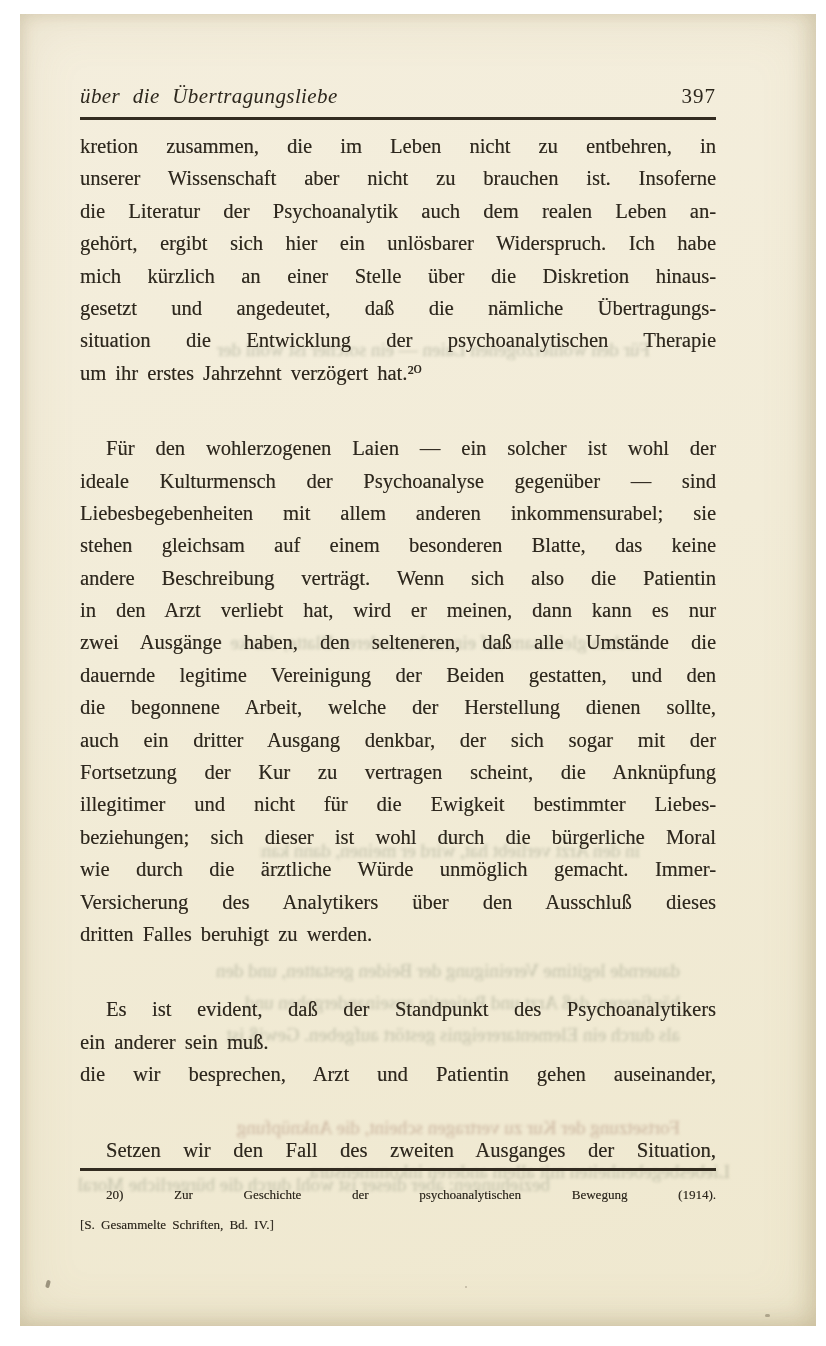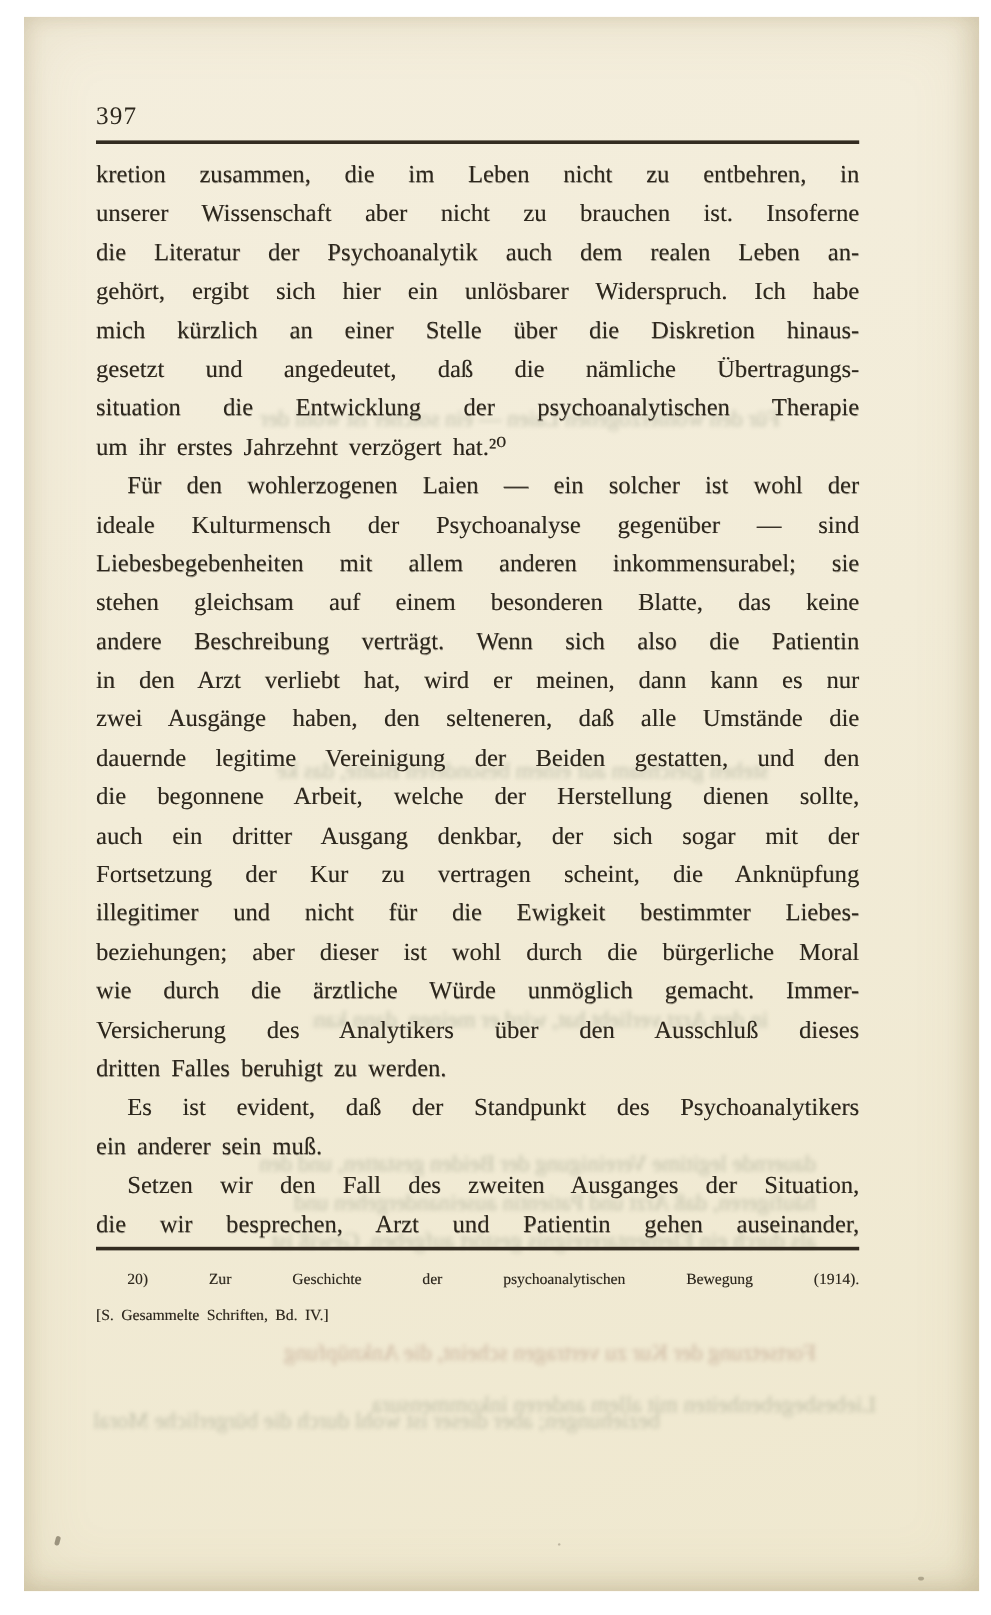--- a/index.html
+++ b/index.html
@@ -44,21 +44,21 @@
   .header-rule{margin-top:3px;border-top:3px solid #332c21;height:0;}
 
   .page-body{margin-top:10px;font-size:20.5px;
     text-shadow:.3px .3px .4px rgba(45,40,30,.45);}
   .paragraph{margin:0;}
   .tline{
     height:32.4px;line-height:32.4px;
     text-align:justify;text-align-last:justify;
     word-spacing:1px;
   }
-  .tline.indent{text-indent:26px;}
+  .tline.indent{text-indent:26px;margin-top:43px;}
   .tline.flush{text-align:left;text-align-last:left;word-spacing:4px;}
 
   .footnote-rule{margin-top:2px;border-top:3px solid #332c21;height:0;}
   .footnote{margin-top:9px;font-size:13px;
     text-shadow:.3px .3px .4px rgba(45,40,30,.45);}
   .fline{
     height:30px;line-height:30px;
     text-align:justify;text-align-last:justify;
   }
   .fline.indent{text-indent:26px;}
@@ -82,20 +82,21 @@
         <div class="ghost-line" style="top: 1160px; left: 30px; width: 500px;">beziehungen; aber dieser ist wohl durch die bürgerliche Moral</div>
       </div>
 
     <div class="speck" style="left:26px;top:1266px;width:4px;height:8px;transform:rotate(15deg);"></div>
     <div class="speck" style="left:445px;top:1272px;width:2px;height:2px;opacity:.6;"></div>
     <div class="speck" style="left:745px;top:1300px;width:5px;height:3px;opacity:.7;"></div>
 
     <div class="content">
 
       <div class="page-header">
+        <span class="running-title">über die Übertragungsliebe</span>
         <span class="page-number">397</span>
       </div>
 
       <div class="header-rule"></div>
 
       <div class="page-body">
           <div class="paragraph">
             <div class="tline">kretion zusammen, die im Leben nicht zu entbehren, in</div>
             <div class="tline">unserer Wissenschaft aber nicht zu brauchen ist. Insoferne</div>
             <div class="tline">die Literatur der Psychoanalytik auch dem realen Leben an-</div>
@@ -111,32 +112,32 @@
             <div class="tline">Liebesbegebenheiten mit allem anderen inkommensurabel; sie</div>
             <div class="tline">stehen gleichsam auf einem besonderen Blatte, das keine</div>
             <div class="tline">andere Beschreibung verträgt. Wenn sich also die Patientin</div>
             <div class="tline">in den Arzt verliebt hat, wird er meinen, dann kann es nur</div>
             <div class="tline">zwei Ausgänge haben, den selteneren, daß alle Umstände die</div>
             <div class="tline">dauernde legitime Vereinigung der Beiden gestatten, und den</div>
             <div class="tline">die begonnene Arbeit, welche der Herstellung dienen sollte,</div>
             <div class="tline">auch ein dritter Ausgang denkbar, der sich sogar mit der</div>
             <div class="tline">Fortsetzung der Kur zu vertragen scheint, die Anknüpfung</div>
             <div class="tline">illegitimer und nicht für die Ewigkeit bestimmter Liebes-</div>
-            <div class="tline">beziehungen; aber dieser ist wohl durch die bürgerliche Moral</div>
+            <div class="tline">beziehungen; sich dieser ist wohl durch die bürgerliche Moral</div>
             <div class="tline">wie durch die ärztliche Würde unmöglich gemacht. Immer-</div>
             <div class="tline">Versicherung des Analytikers über den Ausschluß dieses</div>
             <div class="tline flush">dritten Falles beruhigt zu werden.</div>
           </div>
           <div class="paragraph">
             <div class="tline indent">Es ist evident, daß der Standpunkt des Psychoanalytikers</div>
             <div class="tline flush">ein anderer sein muß.</div>
           </div>
           <div class="paragraph">
+            <div class="tline">die wir besprechen, Arzt und Patientin gehen auseinander,</div>
             <div class="tline indent">Setzen wir den Fall des zweiten Ausganges der Situation,</div>
-            <div class="tline">die wir besprechen, Arzt und Patientin gehen auseinander,</div>
           </div>
         </div>
 
       <div class="footnote-rule"></div>
 
       <div class="footnote">
           <div class="fline indent">20) Zur Geschichte der psychoanalytischen Bewegung (1914).</div>
           <div class="fline flush">[S. Gesammelte Schriften, Bd. IV.]</div>
         </div>
 

